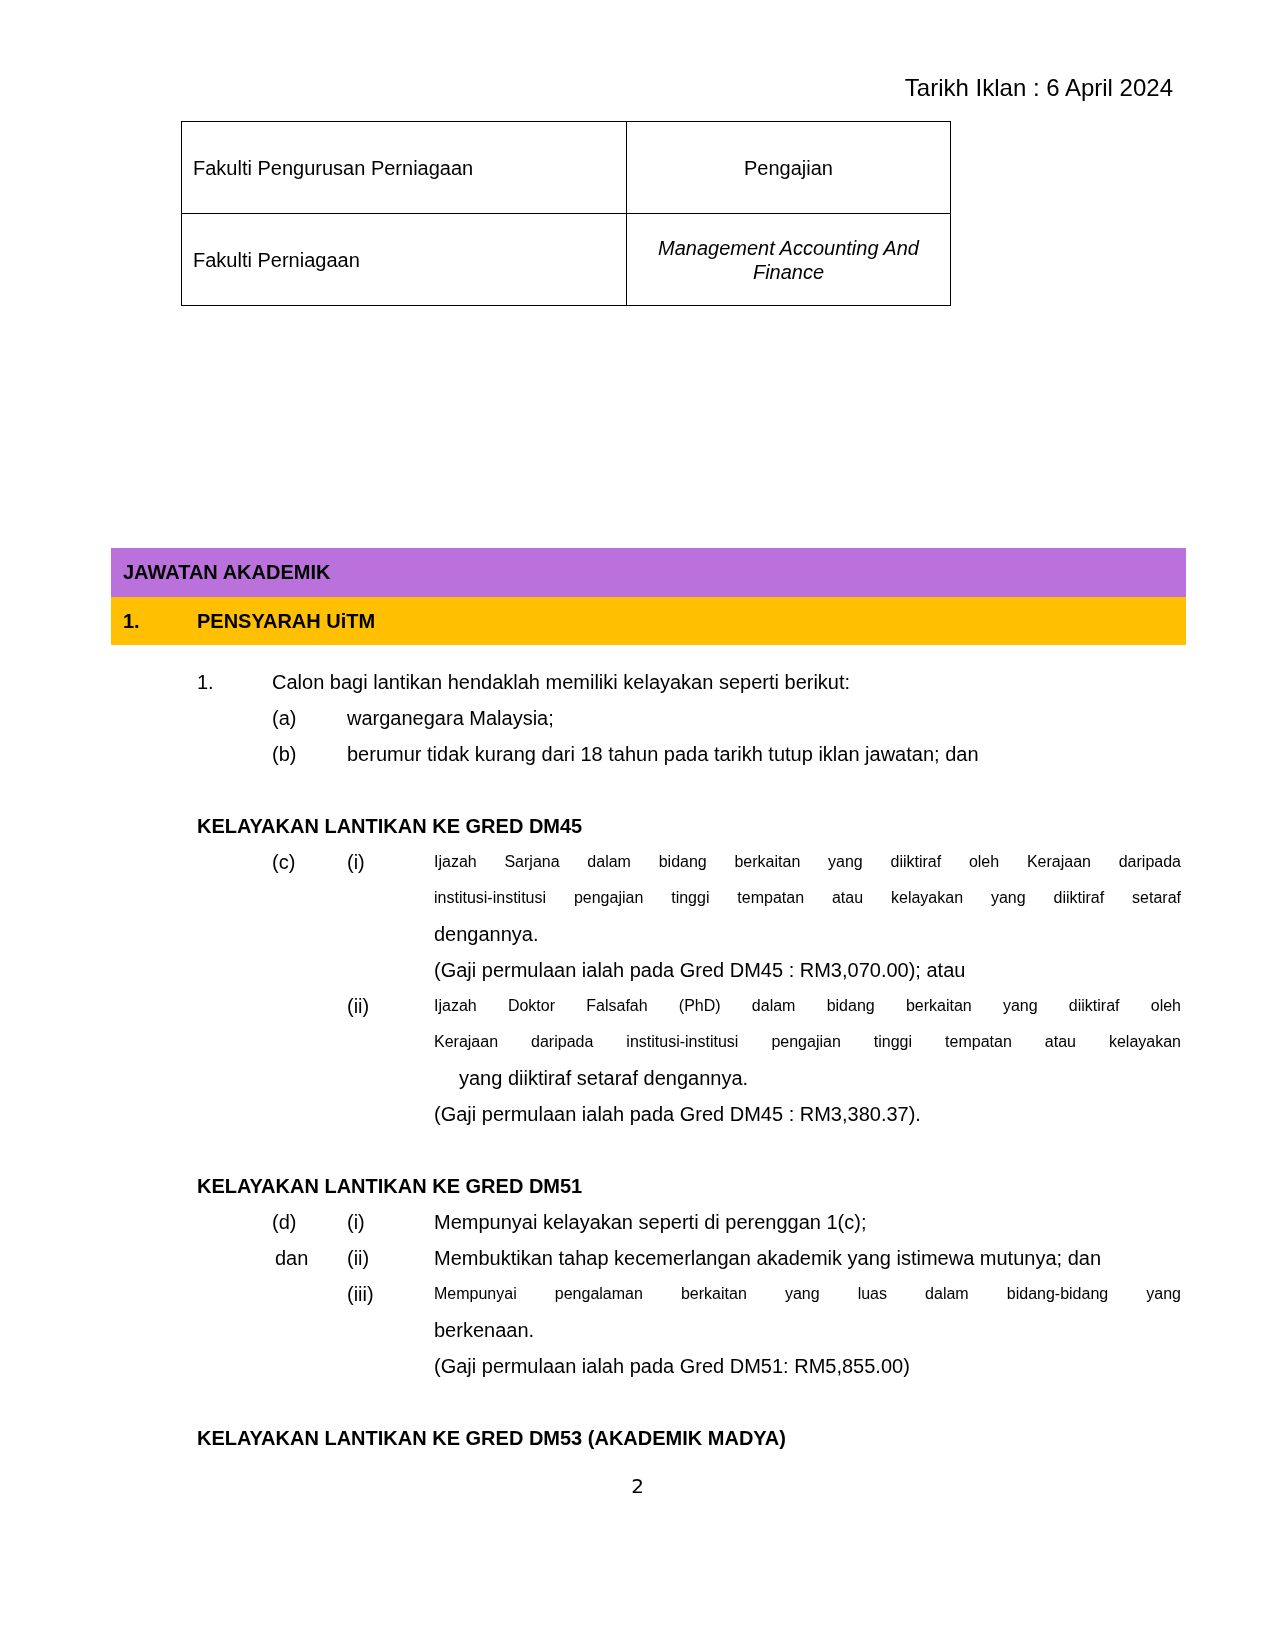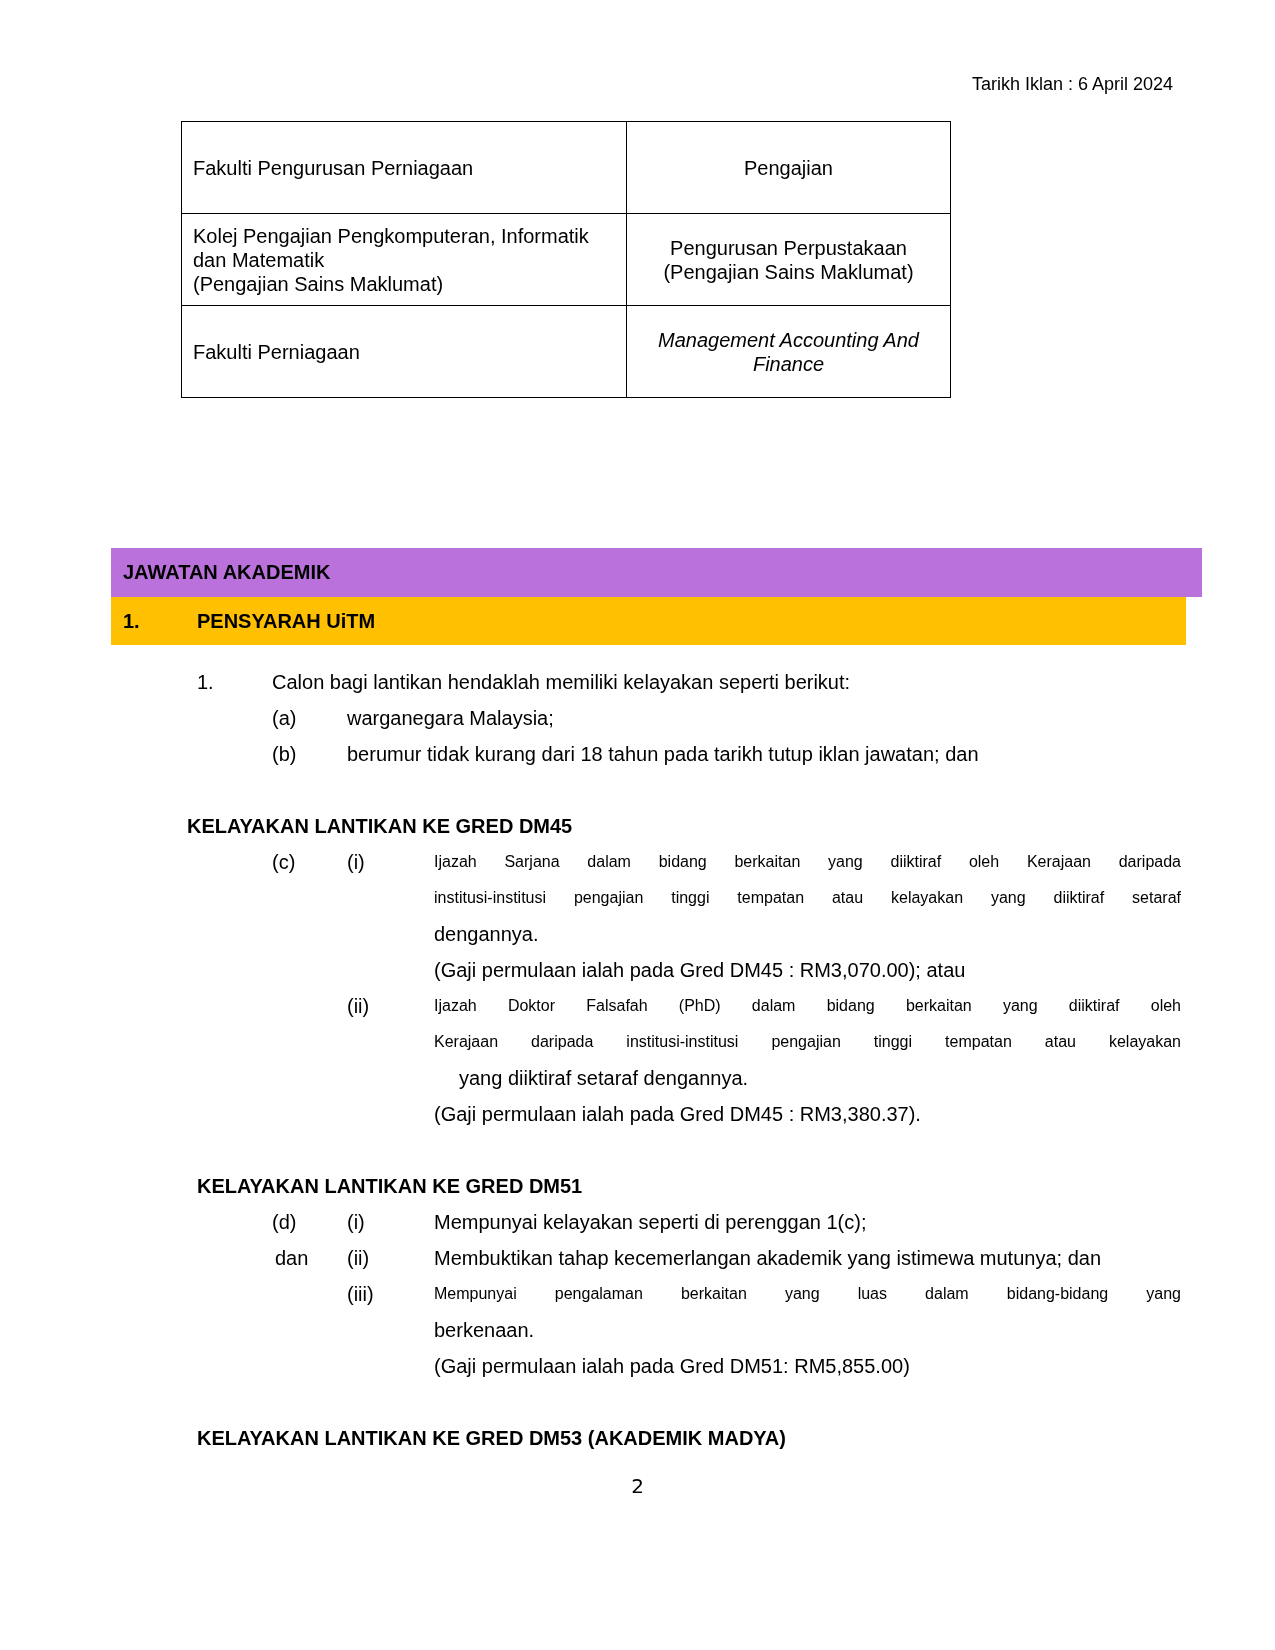--- a/index.html
+++ b/index.html
@@ -1,53 +1,42 @@
 <!DOCTYPE html>
 <html><head>
 <meta charset="utf-8">
 <style>
   html, body { margin:0; padding:0; background:#ffffff; }
   body { width:1275px; height:1650px; position:relative; overflow:hidden;
          font-family:"Liberation Sans", sans-serif; color:#000; font-size:20px; }
   .abs { position:absolute; }
-  .date { right:102px; top:74px; font-size:18px; }
+  .date { right:102px; top:74px; font-size:24px; }
   table.fac { position:absolute; left:181px; top:121px; width:770px; border-collapse:collapse; }
   table.fac td { border:1.4px solid #000; height:91px; font-size:20px; line-height:24px; vertical-align:middle; padding:0 11px; }
   table.fac td.c1 { width:422px; text-align:left; }
   table.fac td.c2 { text-align:center; }
   table.fac td.it { font-style:italic; }
-  .bar-purple { left:111px; top:548px; width:1075px; height:49px; background:#bb71dc;padding-left:16px; }
+  .bar-purple { left:111px; top:548px; width:1075px; height:49px; background:#bb71dc; }
   .bar-yellow { left:111px; top:597px; width:1075px; height:48px; background:#fec000; }
   .bar-text { font-weight:bold; font-size:20px; line-height:49px; }
   .line { position:absolute; font-size:20px; line-height:24px; white-space:nowrap; }
   .just { position:absolute; font-size:16px; line-height:36px; text-align:justify; text-align-last:justify; white-space:normal; }
   .bold { font-weight:bold; }
   .pnum { left:0; width:1275px; text-align:center; top:1474px; font-size:20px; font-family:"DejaVu Sans", sans-serif; }
 </style>
 </head>
 <body>
 
 <div class="abs date">Tarikh Iklan : 6 April 2024</div>
 
 <table class="fac">
   <tbody>
     <tr>
       <td class="c1"><span>Fakulti Pengurusan Perniagaan</span></td>
       <td class="c2"><span>Pengajian</span></td>
-    </tr>
-    <tr>
-      <td class="c1">
-        <span>Kolej Pengajian Pengkomputeran, Informatik</span><br>
-        <span>dan Matematik</span><br>
-        <span>(Pengajian Sains Maklumat)</span>
-      </td>
-      <td class="c2">
-        <span>Pengurusan Perpustakaan</span><br>
-        <span>(Pengajian Sains Maklumat)</span>
-      </td>
     </tr>
     <tr>
       <td class="c1"><span>Fakulti Perniagaan</span></td>
       <td class="c2 it"><span>Management Accounting And Finance</span></td>
     </tr>
   </tbody>
 </table>
 
 <div class="abs bar-purple">
   <span class="abs bar-text" style="left:12px;top:0;">JAWATAN AKADEMIK</span>
@@ -59,21 +48,21 @@
 
 <div class="line" style="left:197px;top:670px;">1.</div>
 <div class="line" style="left:272px;top:670px;">Calon bagi lantikan hendaklah memiliki kelayakan seperti berikut:</div>
 
 <div class="line" style="left:272px;top:706px;">(a)</div>
 <div class="line" style="left:347px;top:706px;">warganegara Malaysia;</div>
 
 <div class="line" style="left:272px;top:742px;">(b)</div>
 <div class="line" style="left:347px;top:742px;">berumur tidak kurang dari 18 tahun pada tarikh tutup iklan jawatan; dan</div>
 
-<div class="line bold" style="left:187px;top:814px;">KELAYAKAN LANTIKAN KE GRED DM45</div>
+<div class="line bold" style="left:197px;top:814px;">KELAYAKAN LANTIKAN KE GRED DM45</div>
 
 <div class="line" style="left:272px;top:850px;">(c)</div>
 <div class="line" style="left:347px;top:850px;">(i)</div>
 <div class="just" style="left:434px;top:844px;width:747px;">Ijazah Sarjana dalam bidang berkaitan yang diiktiraf oleh Kerajaan daripada</div>
 <div class="just" style="left:434px;top:880px;width:747px;">institusi-institusi pengajian tinggi tempatan atau kelayakan yang diiktiraf setaraf</div>
 <div class="line" style="left:434px;top:922px;">dengannya.</div>
 <div class="line" style="left:434px;top:958px;">(Gaji permulaan ialah pada Gred DM45 : RM3,070.00); atau</div>
 
 <div class="line" style="left:347px;top:994px;">(ii)</div>
 <div class="just" style="left:434px;top:988px;width:747px;">Ijazah Doktor Falsafah (PhD) dalam bidang berkaitan yang diiktiraf oleh</div>

